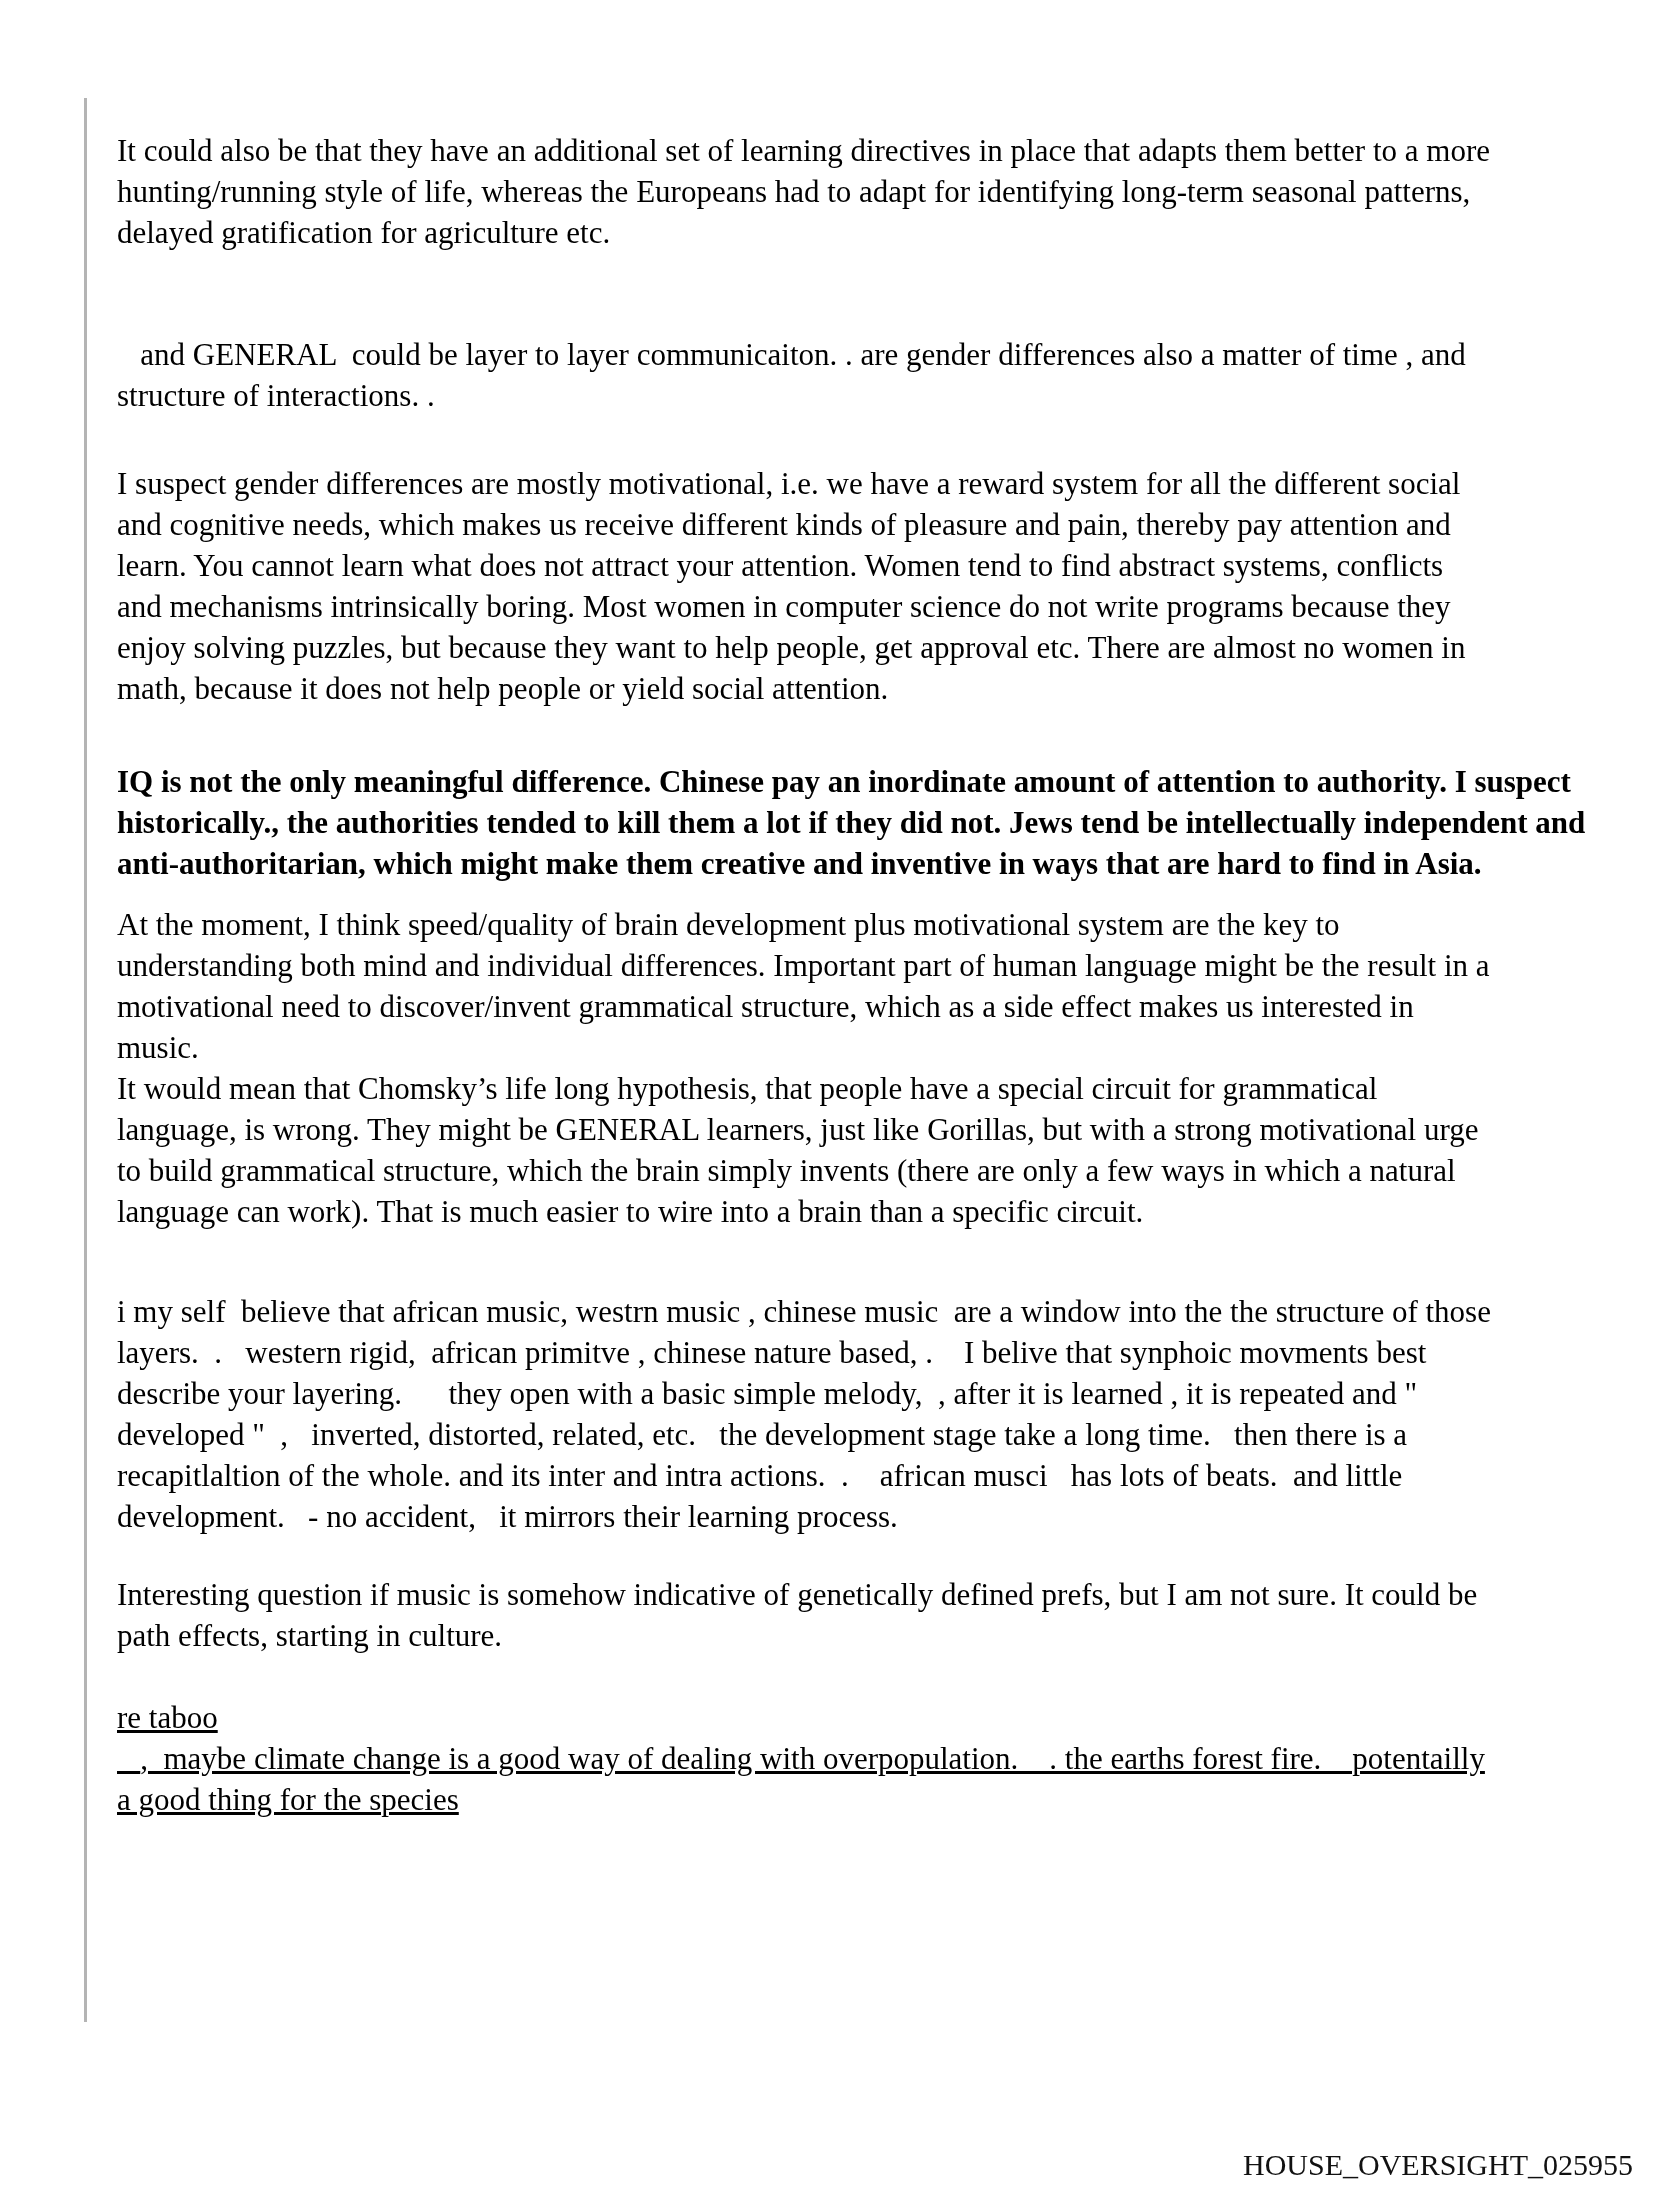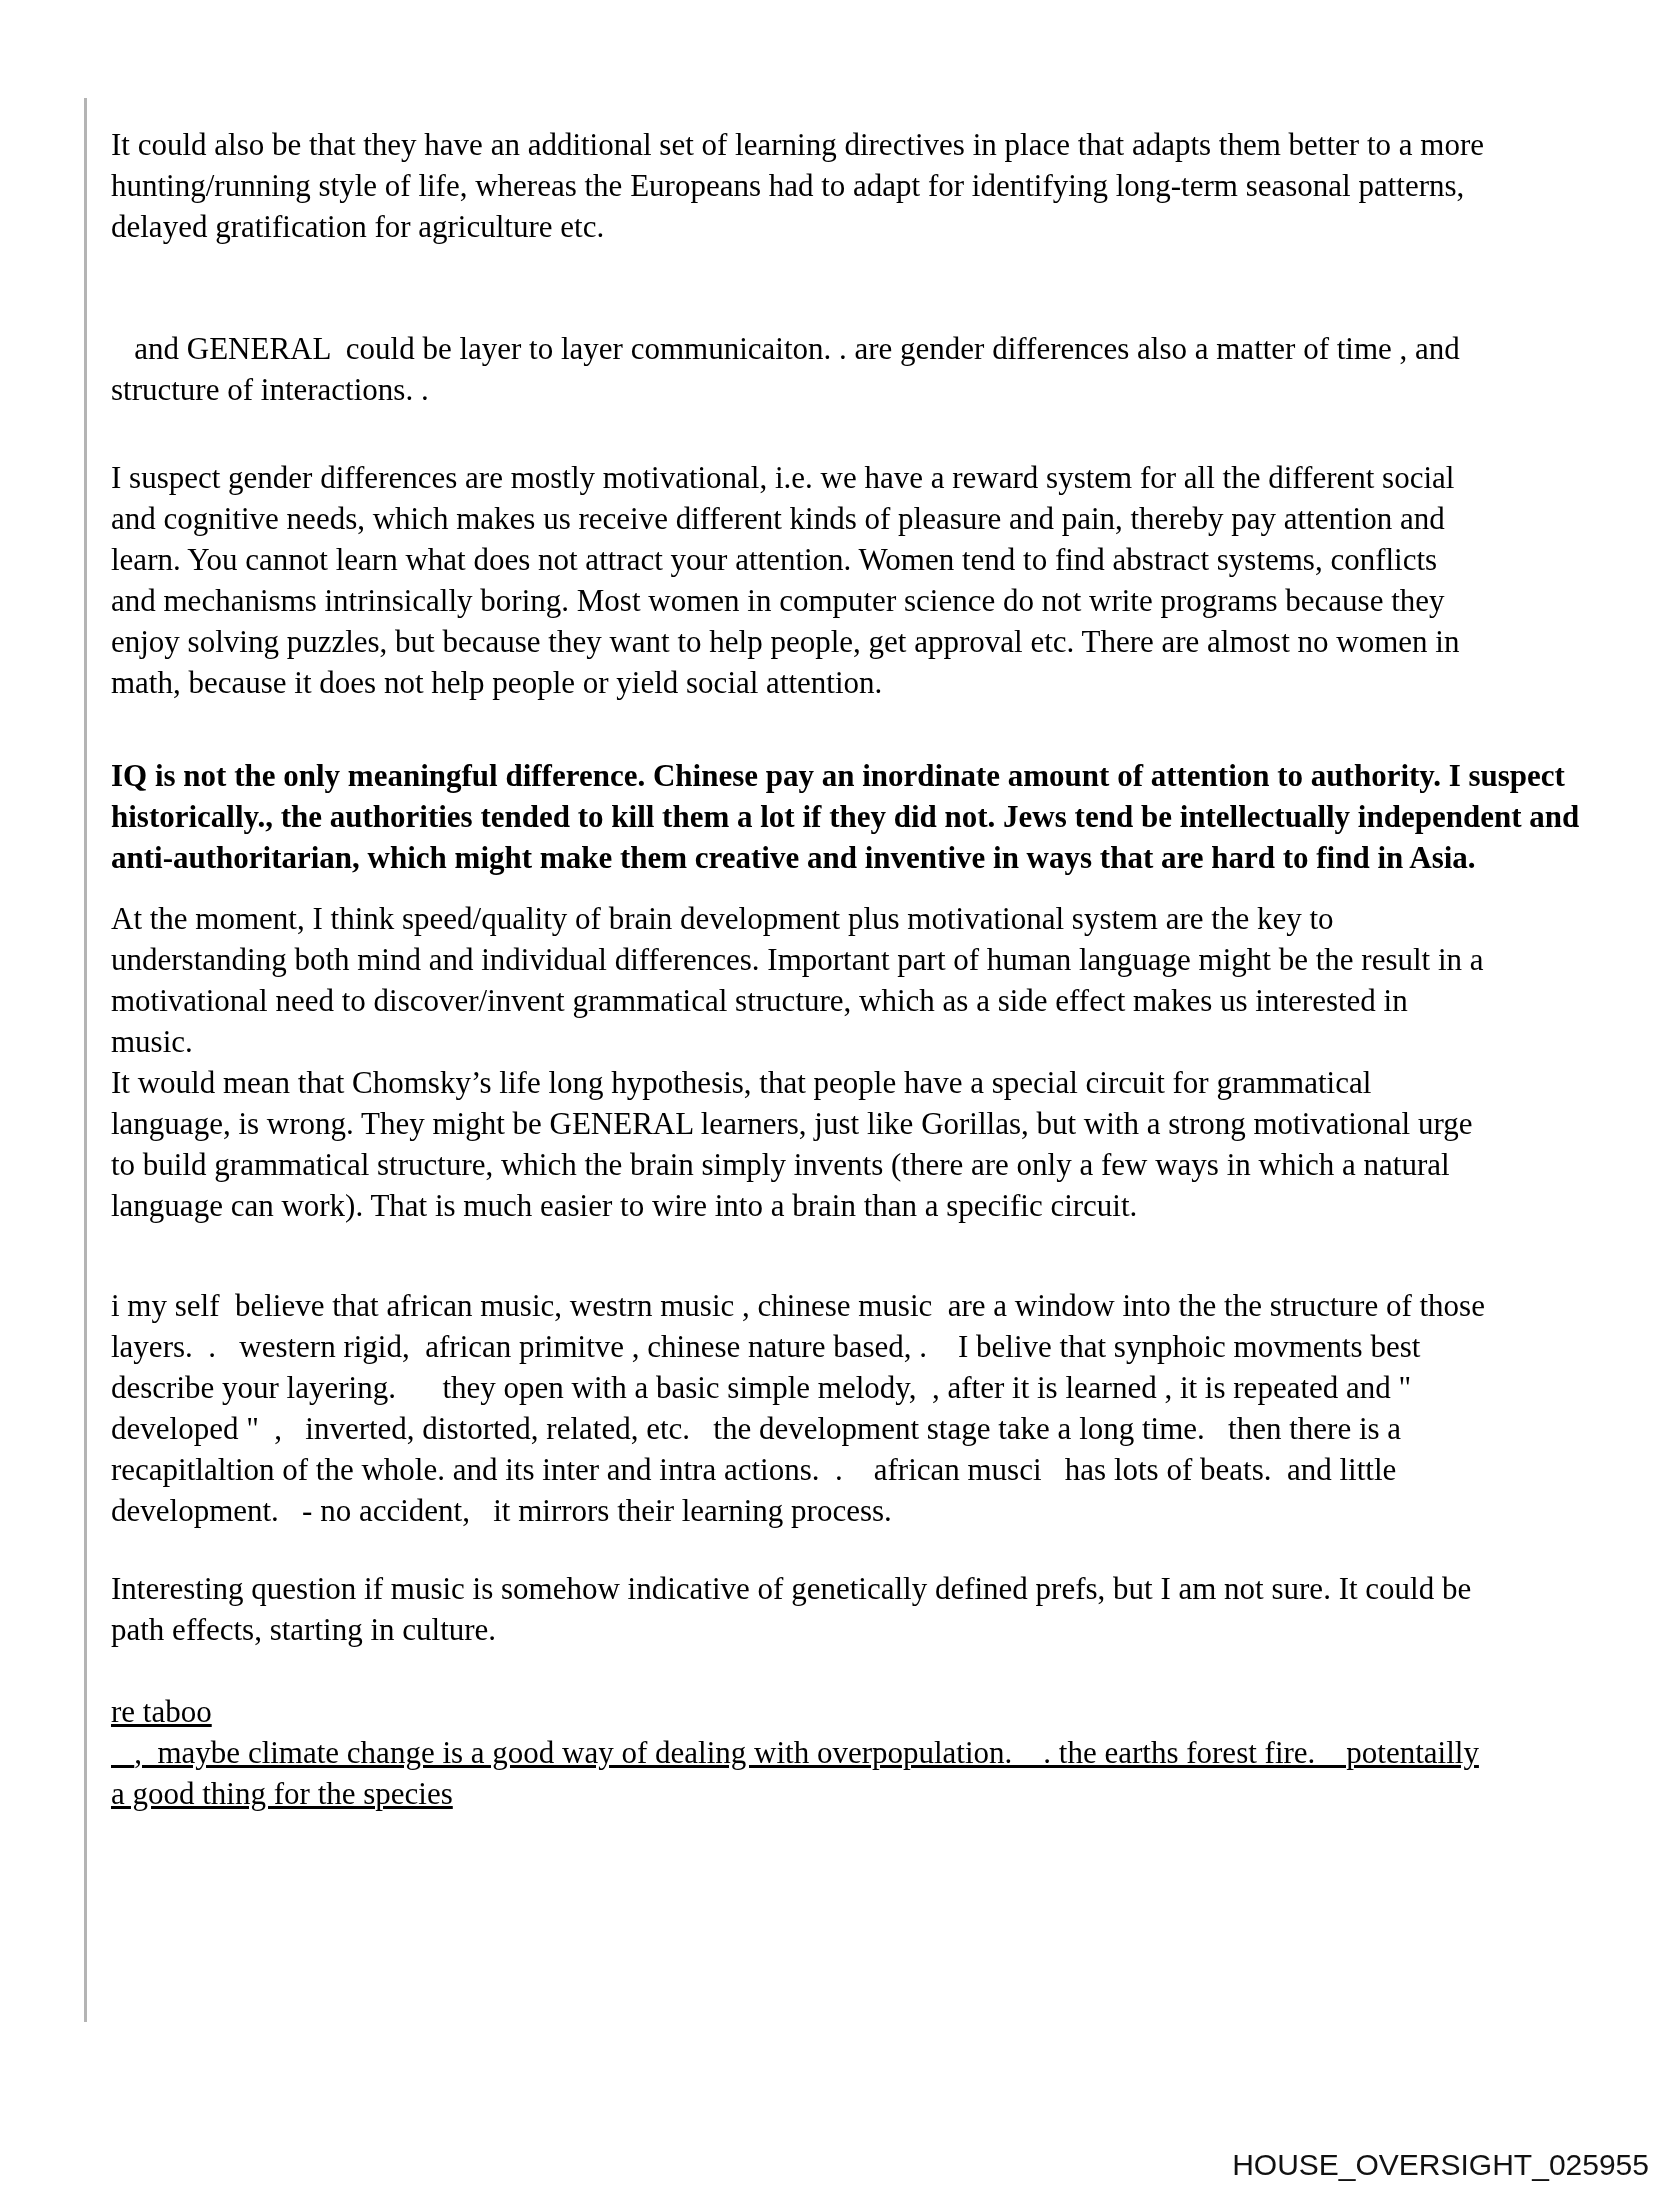--- a/index.html
+++ b/index.html
@@ -22,36 +22,36 @@
   }
   .content {
     position: absolute;
     left: 111px;
     top: 124px;
     width: 1512px;
     font-size: 31px;
     line-height: 41px;
   }
   .para {
-    margin: 0;
+    margin: 6px;
     white-space: pre-wrap;
   }
   .gap-a { margin-top: 81px; }
   .gap-b { margin-top: 47px; }
   .gap-c { margin-top: 34px; }
   .gap-d { margin-top: 52px; font-weight: bold; }
   .gap-e { margin-top: 19.6px; }
   .gap-f { margin-top: 59px; }
   .gap-g { margin-top: 37px; }
   .gap-h { margin-top: 41px; text-decoration: underline; }
   .bates {
     position: absolute;
-    right: 20px;
+    right: 36px;
     top: 2148px;
-    font-family: Liberation Sans, sans-serif;
+    font-family: Liberation Serif, serif;
     font-size: 30px;
     line-height: 33px;
     color: #111111;
   }
 </style>
 </head>
 <body>
 
 <div class="quote-bar"></div>
 

